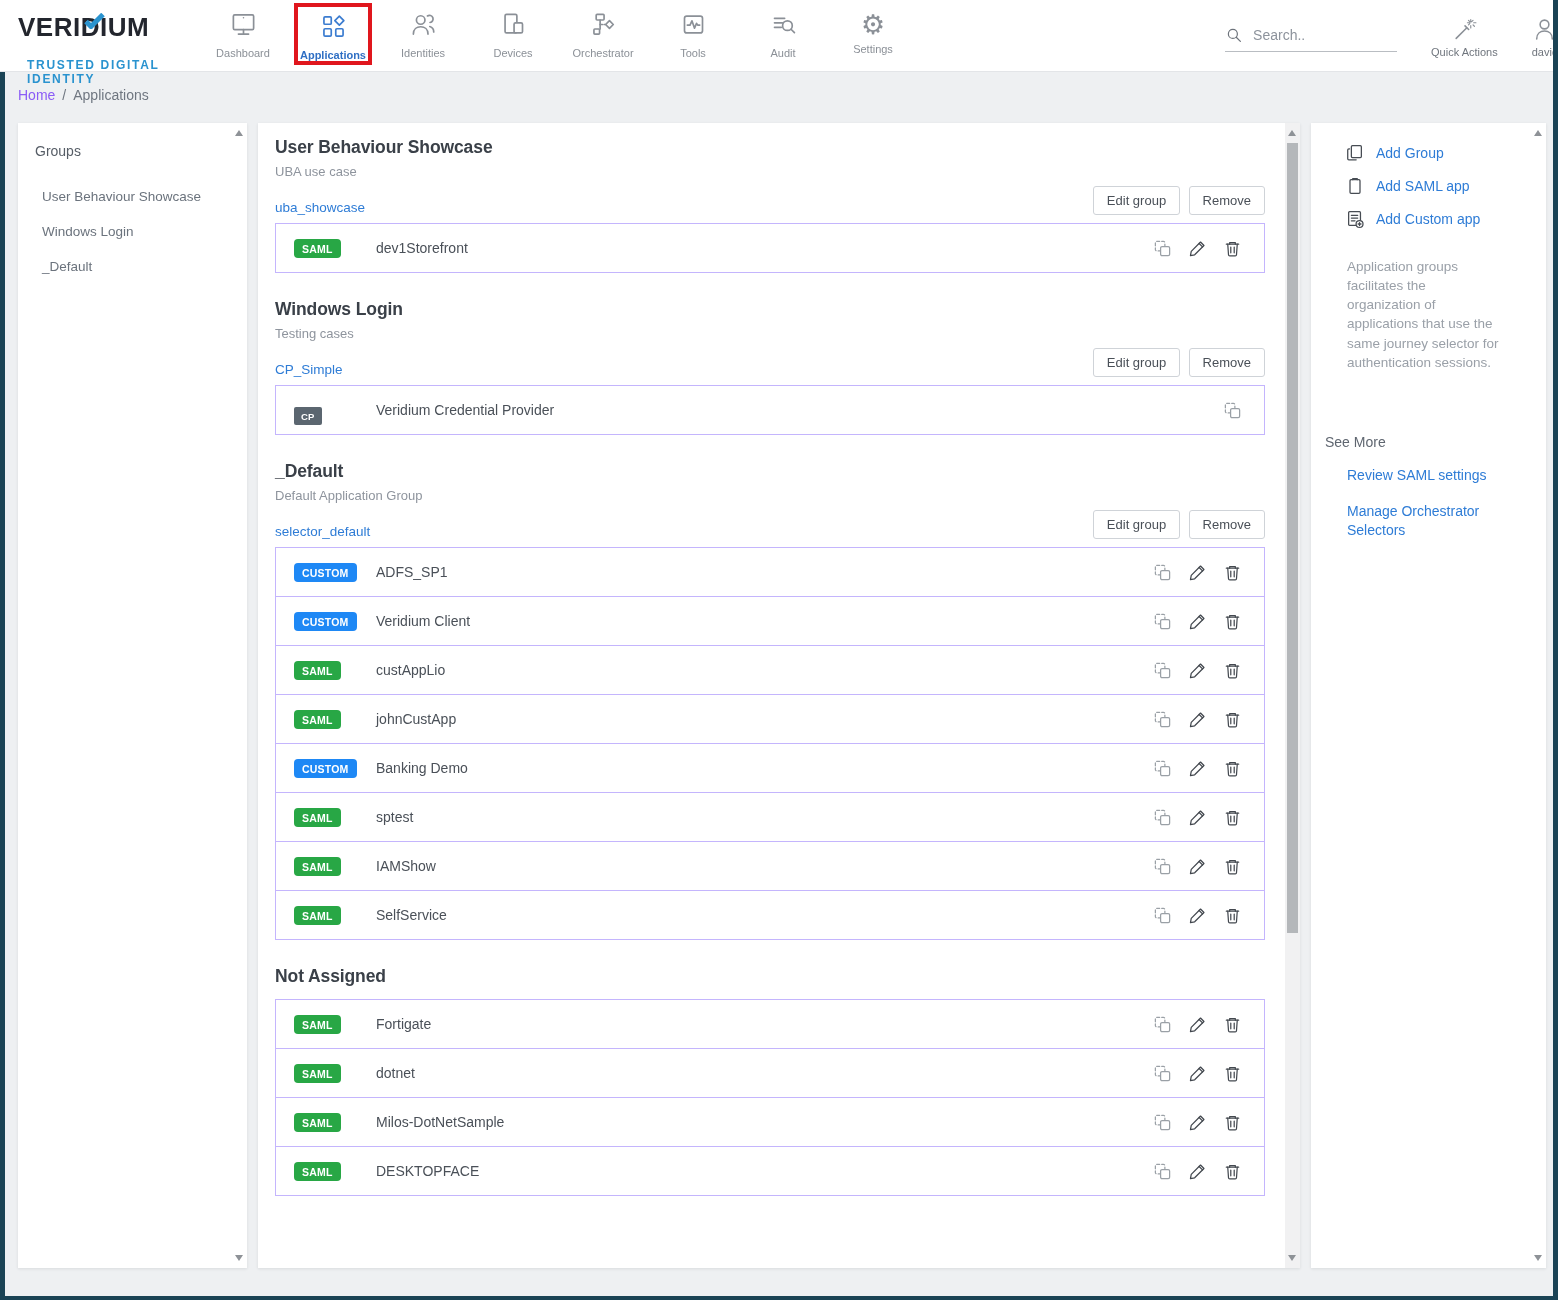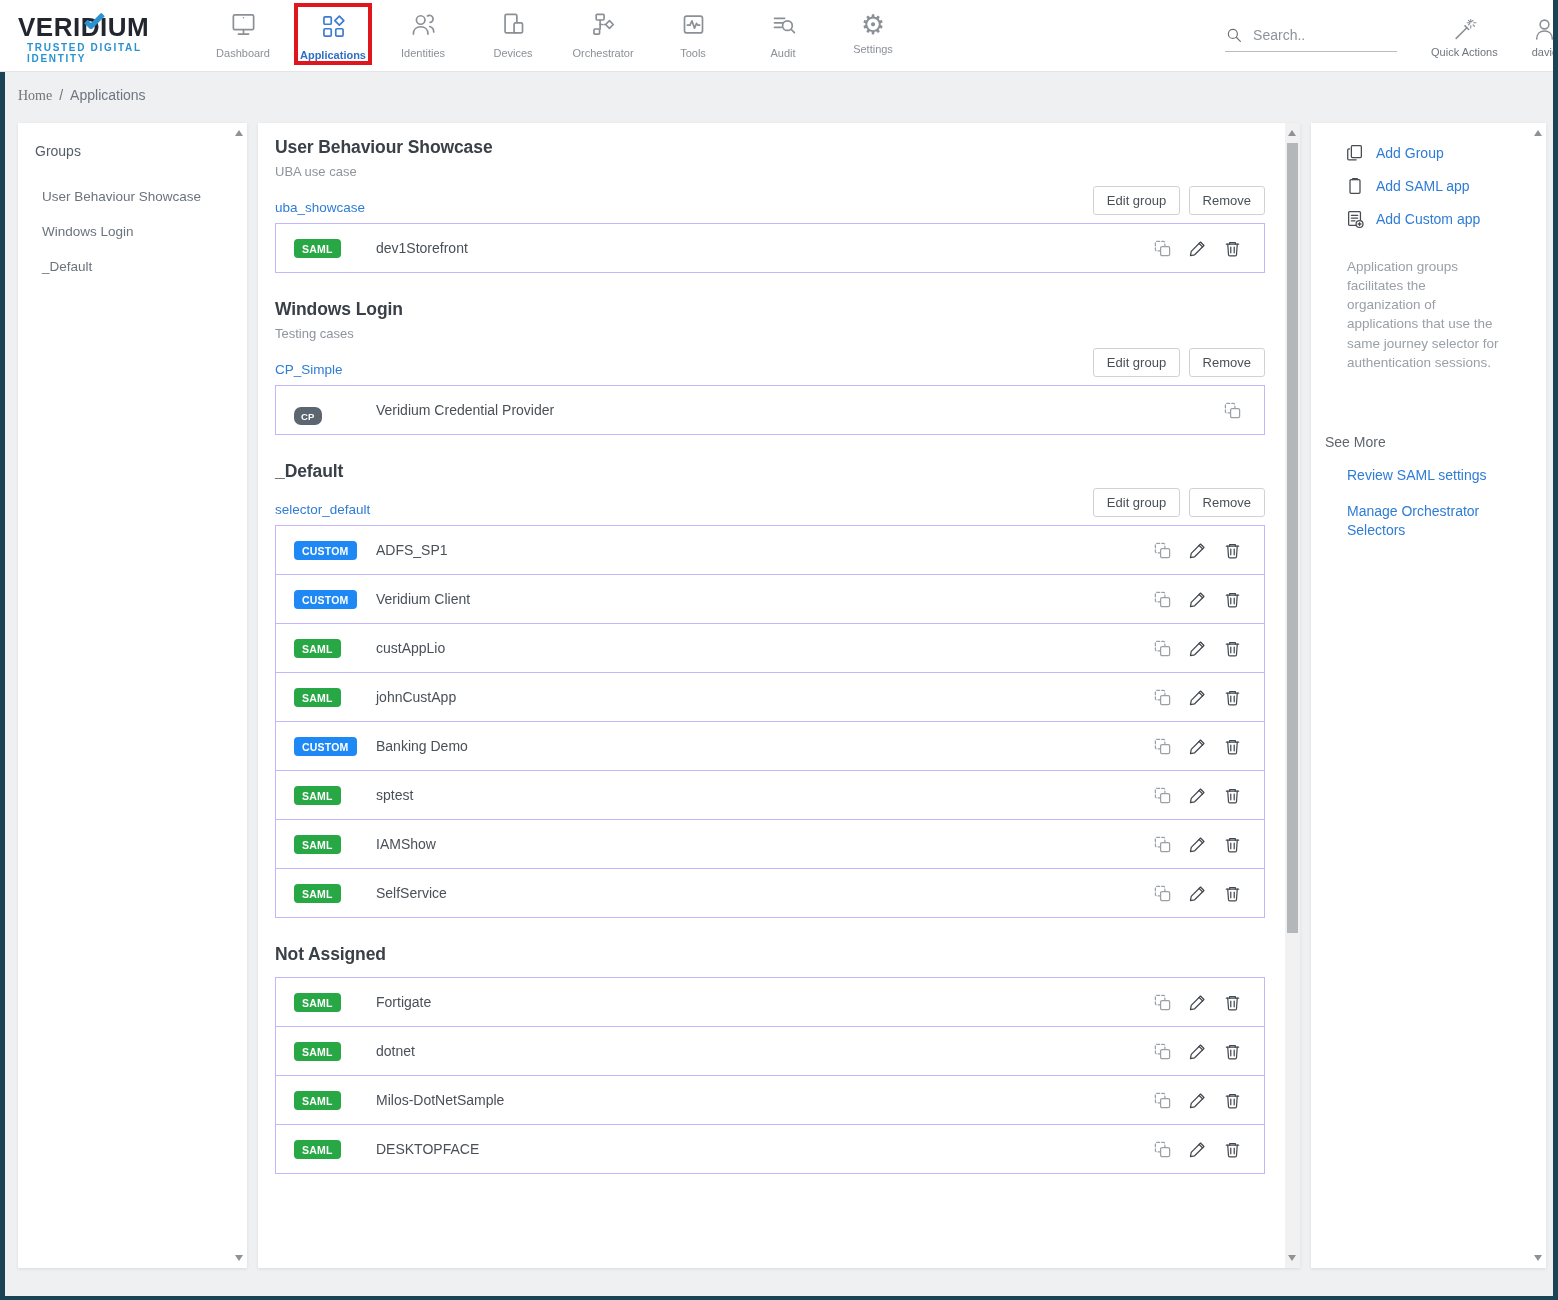--- a/index.html
+++ b/index.html
@@ -11,21 +11,21 @@
   .frame-left  { position:absolute; left:0; top:72px; bottom:0; width:5px;  background:var(--frame); z-index:50; }
   .frame-right { position:absolute; right:0; top:0;  bottom:0; width:5px;  background:var(--frame); z-index:50; }
   .frame-bottom{ position:absolute; left:0; right:0; bottom:0; height:4px; background:var(--frame); z-index:51; }
 
   
   header { height:72px; background:#fff; border-bottom:1px solid #e3e5e8;
     display:flex; align-items:stretch; padding-left:18px; position:relative; z-index:10; }
   .logo { width:168px; padding-top:14px; }
   .brand { font-size:26px; font-weight:800; color:#23262e; letter-spacing:.5px; position:relative; line-height:26px; }
   .brand .check { position:absolute; top:-7px; left:66px; }
-  .tagline { font-size:10px; font-weight:700; color:#2a93cf; letter-spacing:1.7px; margin-top:2px; padding-left:9px; }
+  .tagline { font-size:12px; font-weight:700; color:#2a93cf; letter-spacing:1.7px; margin-top:18px; padding-left:9px; }
 
   nav { display:flex; margin-left:12px; }
   .nav-item { width:90px; display:flex; flex-direction:column; align-items:center;
     padding-top:11px; color:#8b9097; cursor:pointer; }
   .nav-item .nav-ico svg { width:27px; height:27px; fill:none; stroke:currentColor; stroke-width:1.5;
     stroke-linecap:round; stroke-linejoin:round; }
   .nav-label { font-size:11px; margin-top:5px; white-space:nowrap; }
   .nav-item.active { color:#3b7cd0; }
   .nav-item.active .nav-label { color:#2f6fc4; font-weight:700; }
   .nav-item.highlight { border:4px solid var(--red); width:78px; height:62px; margin:3px 6px 0;
@@ -38,21 +38,21 @@
   .searchbox svg { width:18px; height:18px; fill:none; stroke:#6d737b; stroke-width:1.6; stroke-linecap:round; }
   .searchbox input { border:none; outline:none; font-size:14px; width:130px; color:#555;
     font-family:inherit; background:transparent; }
   .searchbox input::placeholder { color:#8d939c; }
   .mini-col { display:flex; flex-direction:column; align-items:center; color:#8b9097; cursor:pointer; padding-top:4px; }
   .mini-col svg { width:25px; height:25px; fill:none; stroke:currentColor; stroke-width:1.5; stroke-linecap:round; stroke-linejoin:round;}
   .mini-label { font-size:11px; margin-top:4px; color:#6f757d; white-space:nowrap; }
 
   
   .breadcrumb { padding:15px 0 0 18px; font-size:14px; color:#6f7680; height:46px; }
-  .breadcrumb a { color:#737373; text-decoration:none;font-family:Liberation Serif, serif; }
+  .breadcrumb a { color:#8b5cf6; text-decoration:none; }
   .breadcrumb .sep { margin:0 7px; }
 
   
   .panel { position:absolute; top:123px; height:1145px; background:#fff;
     box-shadow:0 1px 3px rgba(25,35,45,.10); overflow:hidden; }
   #sidebar   { left:18px;   width:229px; }
   #mainpanel { left:258px;  width:1042px; }
   #rightpanel{ left:1311px; width:235px; }
 
   
@@ -80,21 +80,21 @@
   .group.plain .g-title { margin-bottom:12px; }
 
   .app-row { display:flex; align-items:center; height:50px; border:1px solid #c4b5fd;
     margin-top:-1px; padding:0 22px 0 18px; background:#fff; }
   .app-row:first-child { margin-top:0; }
   .badge-cell { width:82px; flex-shrink:0; }
   .badge { display:inline-block; font-size:10.5px; font-weight:700; color:#fff;
     padding:4px 8px 3px; border-radius:4px; letter-spacing:.2px; }
   .badge-saml   { background:var(--saml); }
   .badge-custom { background:var(--custom); }
-  .badge-cp     { background:var(--cp); padding:4px 7px 3px; border-radius:7px; font-size:9.5px;margin-top:12px; }
+  .badge-cp     { background:var(--cp); padding:4px 7px 3px; border-radius:2px; font-size:9.5px;margin-top:12px; }
   .app-name { font-size:14px; color:#4a5058; }
   .row-actions { margin-left:auto; display:flex; align-items:center; gap:16px; }
   .icon-btn { border:none; background:none; padding:0; width:19px; height:19px; cursor:pointer; }
   .icon-btn svg { width:19px; height:19px; fill:none; stroke-width:1.3; stroke-linecap:round; stroke-linejoin:round; }
   .icon-btn.a-duplicate svg { stroke:#9aa0a6; }
   .icon-btn.a-edit svg, .icon-btn.a-delete svg { stroke:#43484f; }
 
   
   .rp-inner { padding:20px 18px 0 14px; }
   .rp-action { display:flex; align-items:center; gap:11px; margin:0 0 13px 20px;
@@ -289,20 +289,21 @@
               <button class="icon-btn a-duplicate"><span><svg viewBox="0 0 20 20">
                     <rect x="2.5" y="2.5" width="10" height="10" rx="1.5" stroke-dasharray="3 2.2"></rect>
                     <rect x="8" y="8" width="9.5" height="9.5" rx="1.5" fill="#ffffff"></rect>
                   </svg></span></button>
             </span>
   </div>
         </div>
   </section>
       <section class="group">
     <h2 class="g-title">_Default</h2>
+    <div class="g-desc">Default Application Group</div>
     <div class="g-head">
       <a class="g-link" href="#">selector_default</a>
       <div class="g-btns">
         <button class="btn">Edit group</button>
         <button class="btn">Remove</button>
       </div>
     </div>
     <div class="g-rows">
           <div class="app-row">
     <span class="badge-cell"><span class="badge badge-custom">CUSTOM</span></span>

